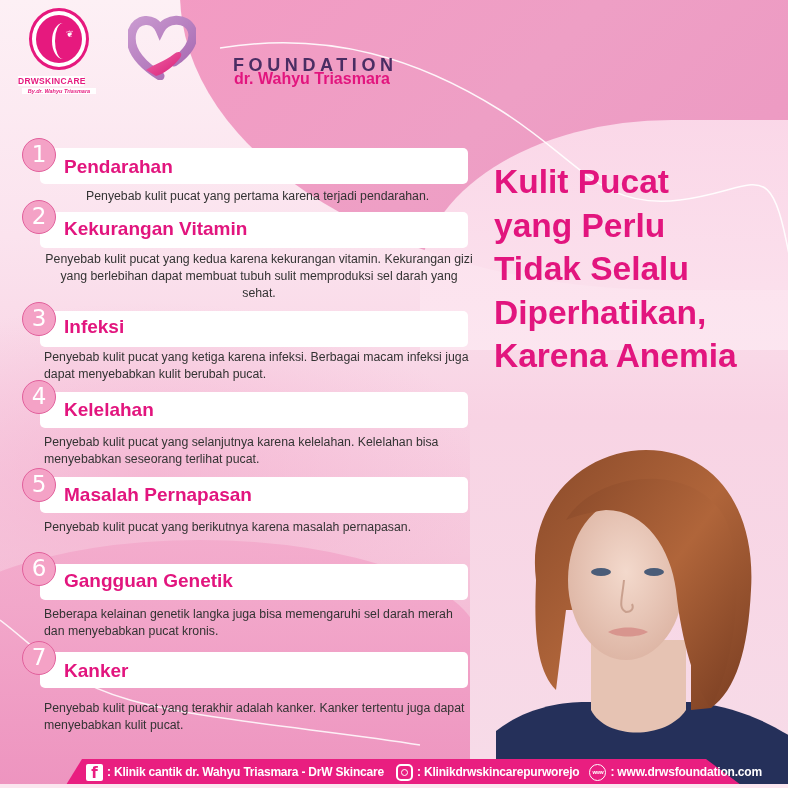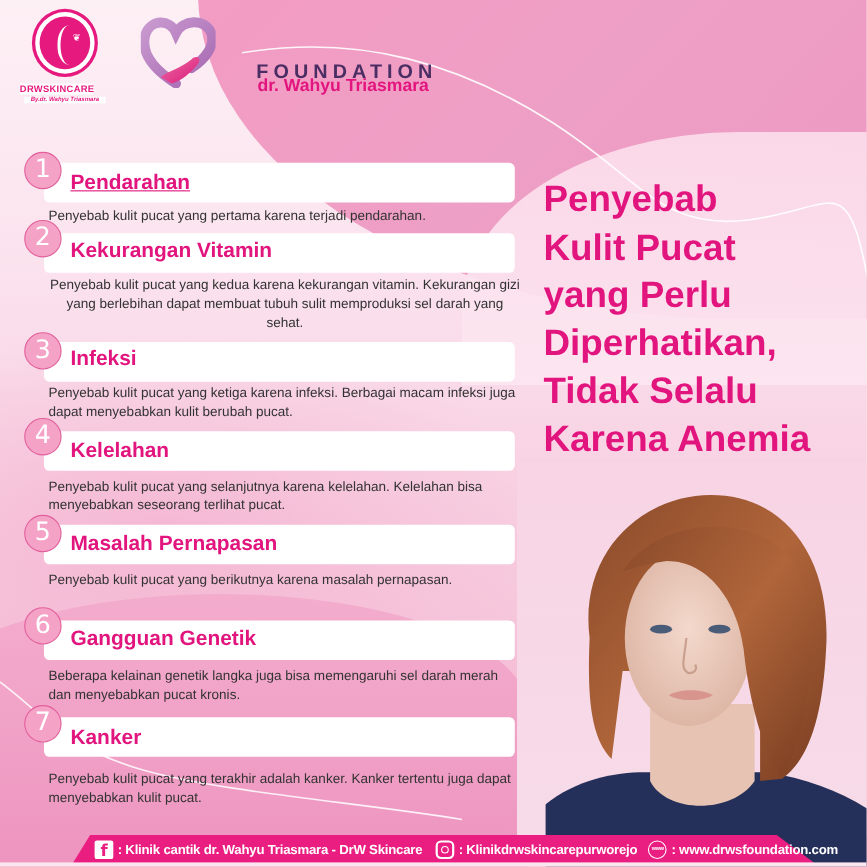--- a/index.html
+++ b/index.html
@@ -108,22 +108,22 @@
       </linearGradient>
     </defs>
     <path d="M32 62 C 10 48, 0 34, 4 18 C 8 4, 26 2, 32 16 C 38 4, 58 2, 64 16 C 68 28, 58 40, 46 48" fill="none" stroke="url(#hg)" stroke-width="9" stroke-linecap="round"></path>
     <path d="M18 56 C 26 50, 36 48, 46 40 C 50 36, 56 38, 52 44 C 46 52, 36 60, 28 62 Z" fill="url(#hh)"></path>
   </svg>
   <div class="foundation-text1">dr. Wahyu Triasmara</div>
   <div class="foundation-text2">FOUNDATION</div>
 
   <div class="item-card" style="top:148px;"></div>
   <div class="item-num" style="top:138px;">1</div>
-  <div class="item-title" style="top:156px;text-decoration:underline;">Pendarahan</div>
-  <div class="item-desc" style="top:188px;">Penyebab kulit pucat yang pertama karena terjadi pendarahan.</div>
+  <div class="item-title" style="top:156px;">Pendarahan</div>
+  <div class="item-desc" style="top:188px;margin-left:42px;">Penyebab kulit pucat yang pertama karena terjadi pendarahan.</div>
 
   <div class="item-card" style="top:212px;"></div>
   <div class="item-num" style="top:200px;">2</div>
   <div class="item-title" style="top:218px;text-align:center;">Kekurangan Vitamin</div>
   <div class="item-desc" style="top:251px;text-align:center;">Penyebab kulit pucat yang kedua karena kekurangan vitamin. Kekurangan gizi yang berlebihan dapat membuat tubuh sulit memproduksi sel darah yang sehat.</div>
 
   <div class="item-card" style="top:311px;"></div>
   <div class="item-num" style="top:302px;">3</div>
   <div class="item-title" style="top:316px;text-align:right;">Infeksi</div>
   <div class="item-desc" style="top:349px;">Penyebab kulit pucat yang ketiga karena infeksi. Berbagai macam infeksi juga dapat menyebabkan kulit berubah pucat.</div>
@@ -142,25 +142,24 @@
   <div class="item-num" style="top:552px;">6</div>
   <div class="item-title" style="top:570px;">Gangguan Genetik</div>
   <div class="item-desc" style="top:606px;">Beberapa kelainan genetik langka juga bisa memengaruhi sel darah merah dan menyebabkan pucat kronis.</div>
 
   <div class="item-card" style="top:652px;"></div>
   <div class="item-num" style="top:641px;">7</div>
   <div class="item-title" style="top:660px;">Kanker</div>
   <div class="item-desc" style="top:700px;">Penyebab kulit pucat yang terakhir adalah kanker. Kanker tertentu juga dapat menyebabkan kulit pucat.</div>
 
   <div class="headline">
-    <div>Penyebab</div>
     <div>Kulit Pucat</div>
     <div>yang Perlu</div>
+    <div>Tidak Selalu</div>
     <div>Diperhatikan,</div>
-    <div>Tidak Selalu</div>
     <div>Karena Anemia</div>
   </div>
 
   <svg class="portrait" viewBox="0 0 292 348">
     <defs>
       <linearGradient id="hair" x1="0" y1="0" x2="1" y2="1">
         <stop offset="0" stop-color="#8a4a2a"></stop>
         <stop offset="0.5" stop-color="#b0653a"></stop>
         <stop offset="1" stop-color="#7a3e22"></stop>
       </linearGradient>

